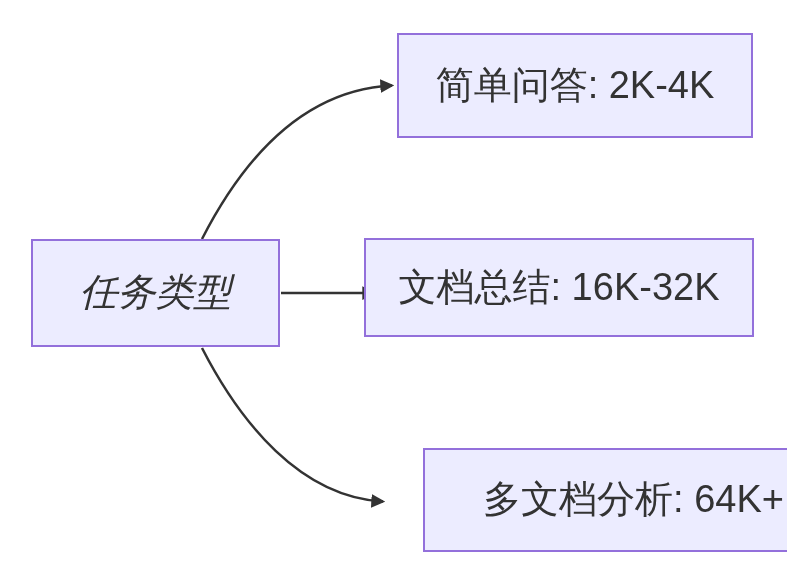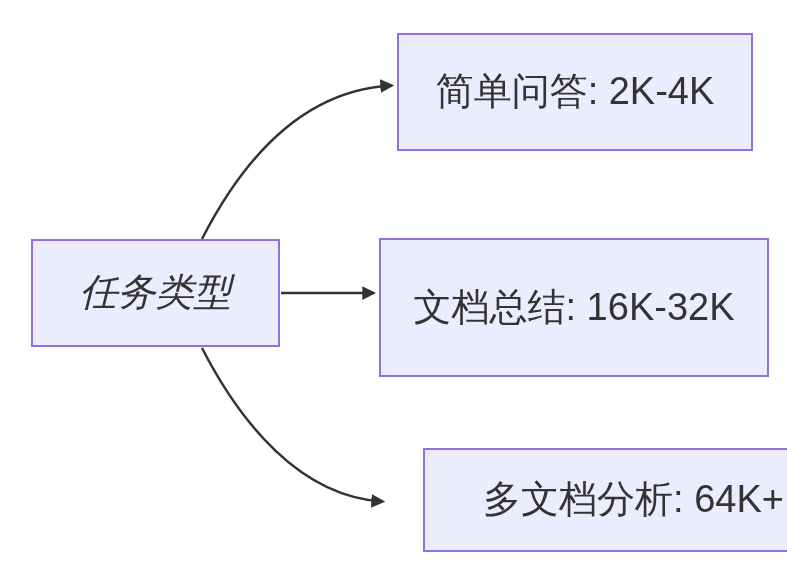--- a/index.html
+++ b/index.html
@@ -35,22 +35,22 @@
     border: 2px solid var(--node-border, #9370DB);
     display: flex;
     align-items: center;
     justify-content: center;
     color: var(--text, #333333);
     font-size: 38px;
     line-height: 1.2;
     white-space: nowrap;
   }
   .node-root      { left: 31px;  top: 239px; width: 249px; height: 108px; font-style: italic; }
-  .node-simple    { left: 397px; top: 33px;  width: 356px; height: 118px; }
-  .node-summary   { left: 379px; top: 238px; width: 390px; height: 139px; }
+  .node-simple    { left: 397px; top: 33px;  width: 356px; height: 105px; }
+  .node-summary   { left: 364px; top: 238px; width: 390px; height: 99px; }
   .node-multidoc  { left: 388px; top: 448px; width: 421px; height: 104px; margin-left: 35px; }
 </style>
 </head>
 <body>
 
 <div class="canvas" style="--bg: #FFFFFF; --node-fill: #ECECFF; --node-border: #9370DB; --text: #333333; --arrow: #333333;">
 
   <svg class="edges" width="787" height="572" viewBox="0 0 787 572" aria-hidden="true">
     <defs>
       <marker id="arrowhead" viewBox="0 0 10 10" refX="8.5" refY="5" markerWidth="5.5" markerHeight="5.5" orient="auto-start-reverse">

